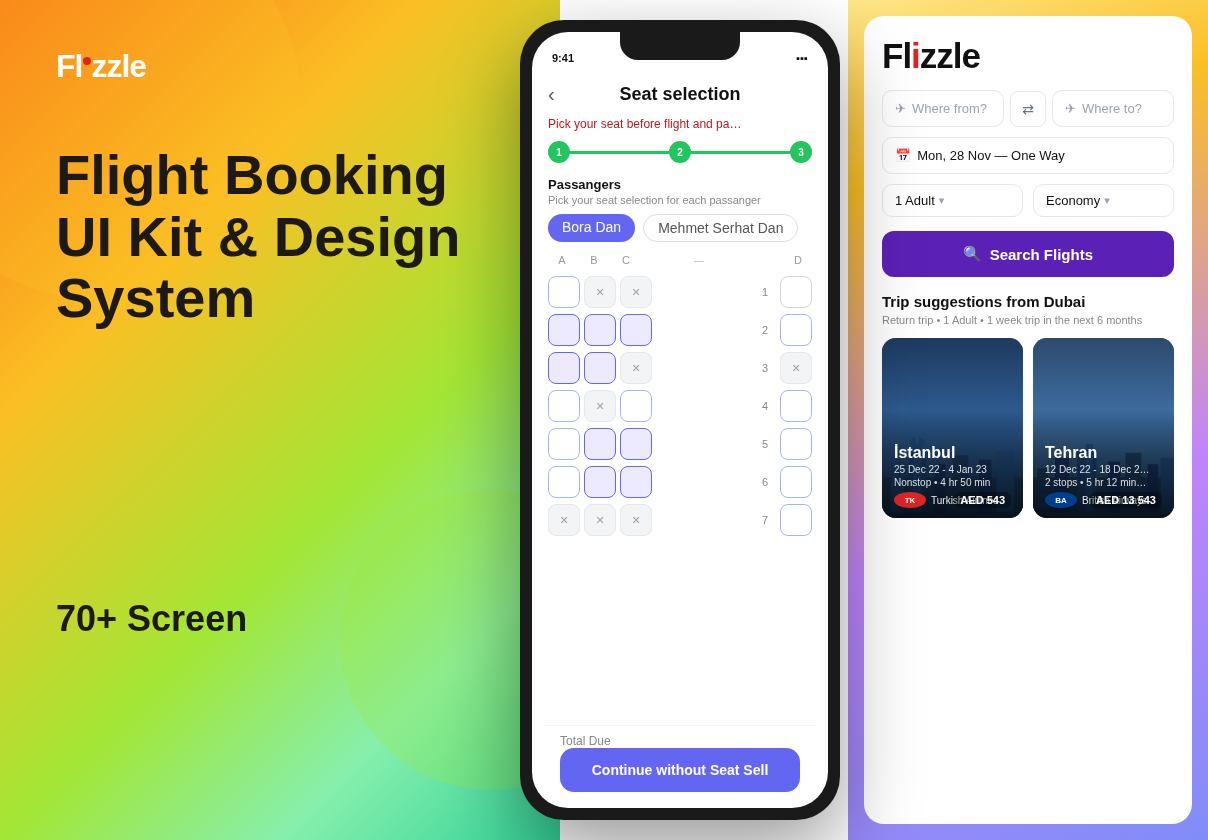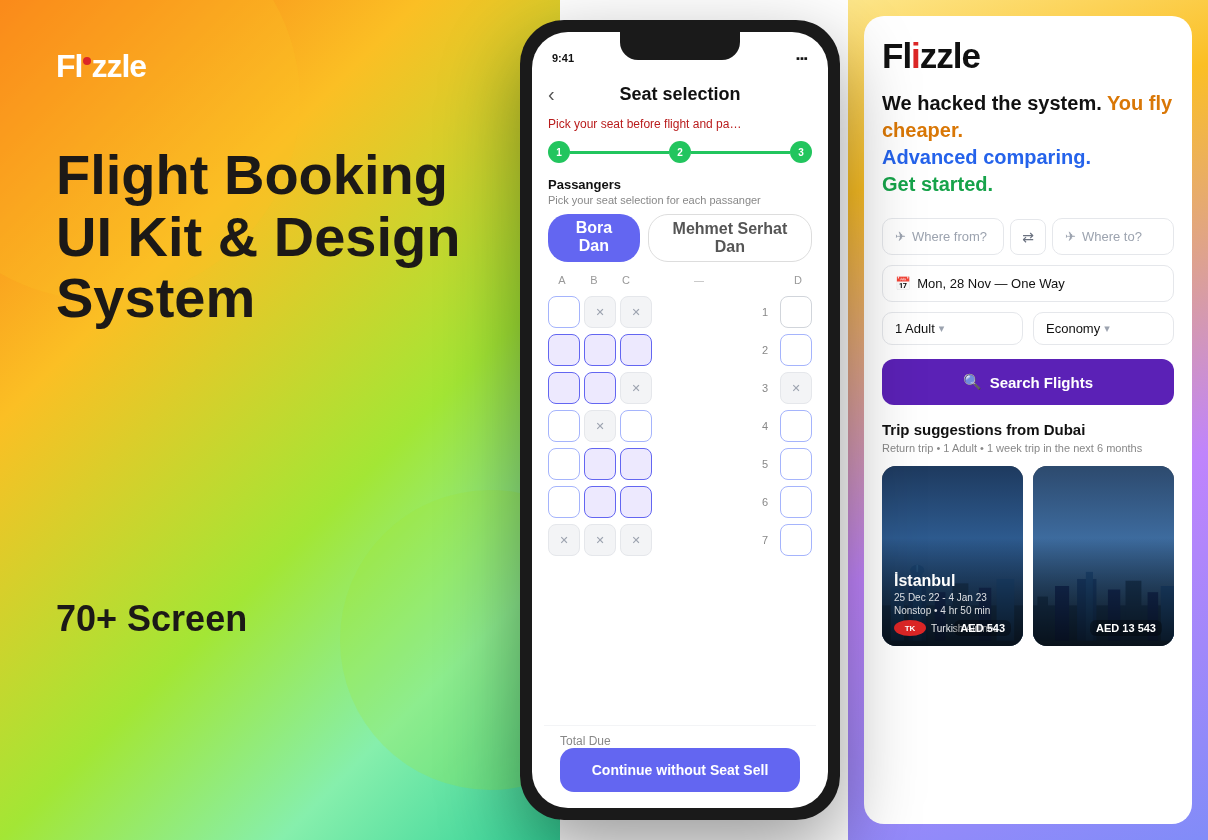--- a/index.html
+++ b/index.html
@@ -156,23 +156,22 @@
     .passengers-label {
       font-size: 13px; font-weight: 700; color: #111; margin-bottom: 2px;
     }
     .passengers-sub {
       font-size: 11px; color: #888; margin-bottom: 8px;
     }
     .passenger-tabs { display: flex; gap: 8px; }
     .passenger-tab {
       padding: 5px 14px;
       border-radius: 20px;
-      font-size: 16px; font-weight: 700;
+      font-size: 14px; font-weight: 400;
       cursor: pointer;
-      text-align: center;
     }
     .passenger-tab.active {
       background: #6366f1; color: white;
     }
     .passenger-tab.inactive {
       background: transparent; color: #555;
       border: 1px solid #ddd;
     }
     .seat-grid {
       display: flex; flex-direction: column; gap: 6px;
@@ -498,26 +497,20 @@
   </div>
 </div>
 
 <div class="right-panel">
   <div class="right-content">
 
     <div class="flizzle-logo">
       Fl<span style="color:#dc2626;">i</span>zzle
     </div>
 
-    <div class="hero-tagline">
-      <span>We hacked the system.</span>
-      <span class="yellow">You fly cheaper.</span><br>
-      <span class="blue">Advanced comparing.</span><br>
-      <span class="green">Get started.</span>
-    </div>
 
     <div class="search-row">
       <div class="search-field">
         <span style="color:#9ca3af;">✈</span>
         <span>Where from?</span>
       </div>
       <div class="swap-btn">⇄</div>
       <div class="search-field">
         <span style="color:#9ca3af;">✈</span>
         <span>Where to?</span>
@@ -588,17 +581,26 @@
             <rect x="25" y="28" width="16" height="62" fill="#163060"></rect>
             <rect x="50" y="20" width="22" height="70" fill="#1a4070"></rect>
             <rect x="60" y="12" width="8" height="78" fill="#1e4a7a"></rect>
             <rect x="85" y="32" width="14" height="58" fill="#163060"></rect>
             <rect x="105" y="22" width="18" height="68" fill="#1a3a5c"></rect>
             <rect x="130" y="35" width="12" height="55" fill="#163060"></rect>
             <rect x="145" y="28" width="15" height="62" fill="#1e4a7a"></rect>
           </svg>
         </div>
         <div class="dest-card-overlay"></div>
+        <div class="dest-card-info">
+          <div class="dest-name">Tehran</div>
+          <div class="dest-dates">12 Dec 22 - 18 Dec 2…</div>
+          <div class="dest-dates">2 stops • 5 hr 12 min…</div>
+          <div class="dest-airline-row">
+            <div class="airline-dot" style="background:#003f8f;">BA</div>
+            <span class="airline-name">British Airways</span>
+          </div>
+        </div>
         <div class="dest-price">AED 13 543</div>
       </div>
     </div>
   </div>
 </div>
 
 </body></html>

